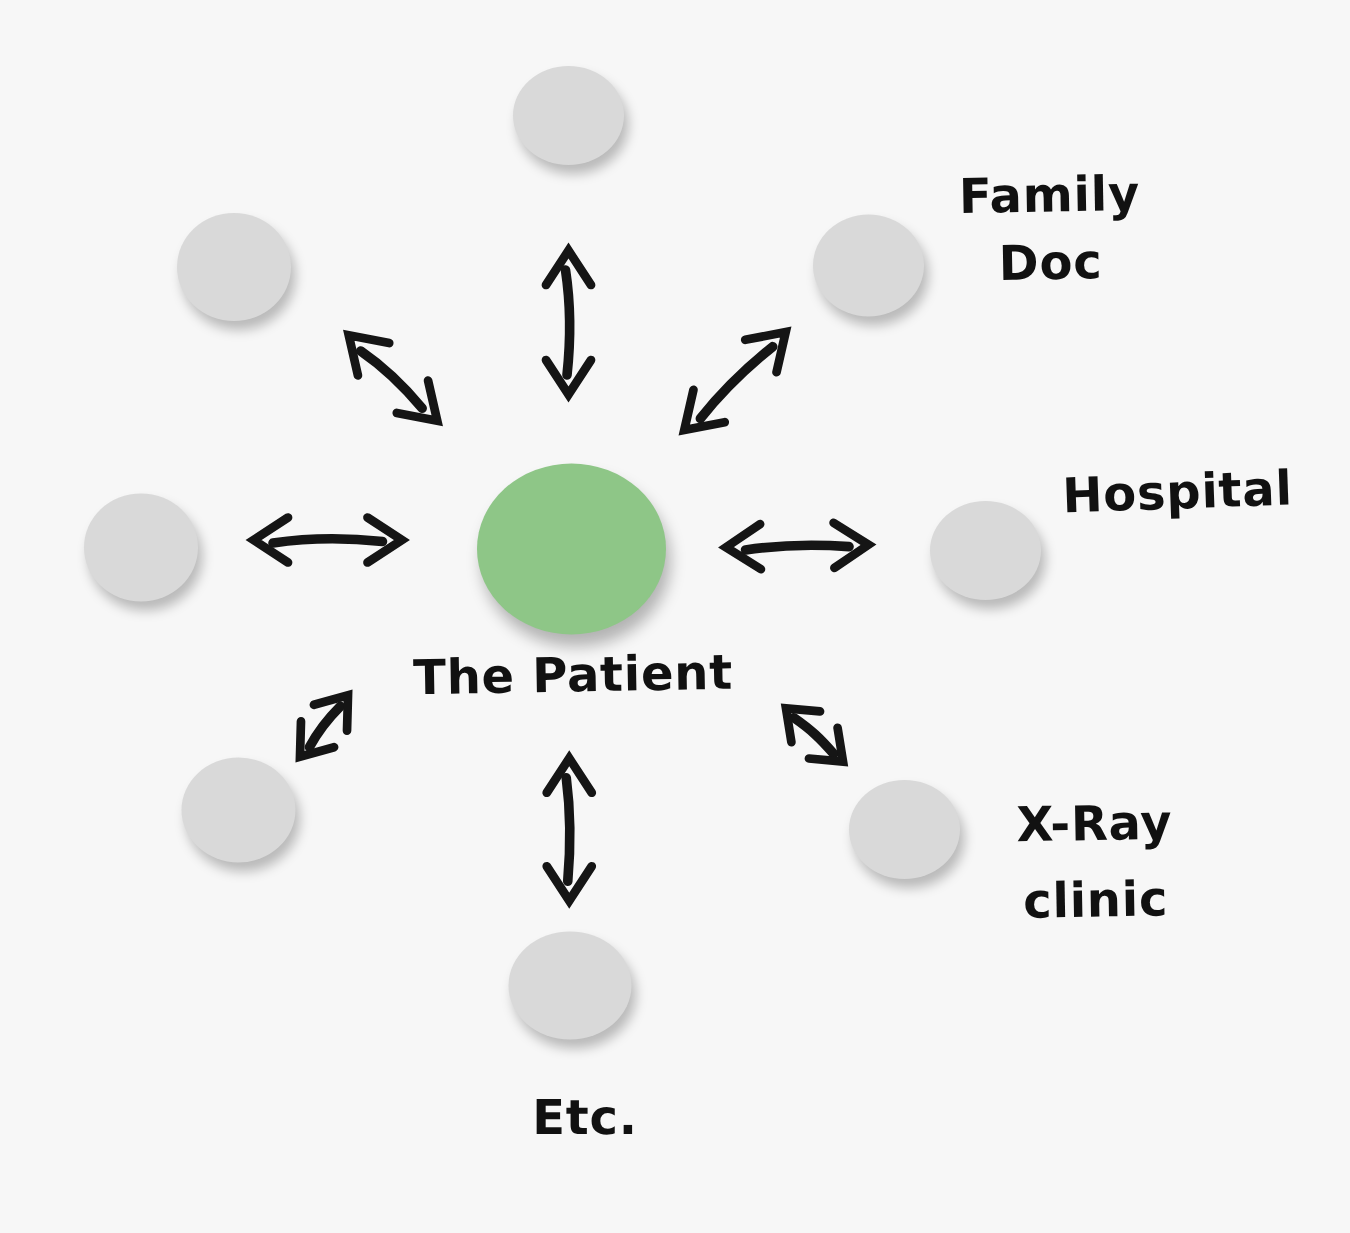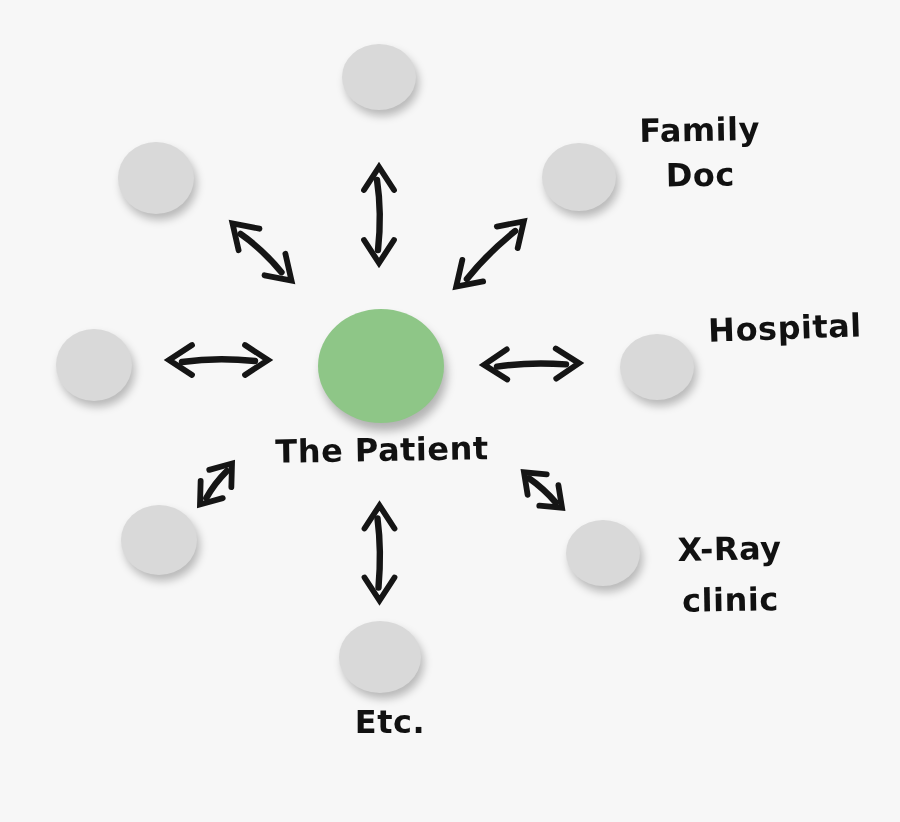--- a/index.html
+++ b/index.html
@@ -126,17 +126,17 @@
 
   <div class="label" style="left:272px;top:428px;width:220px;transform:rotate(-1deg);">
     <span>The Patient</span>
   </div>
 
   <div class="label" style="left:655px;top:524px;width:150px;line-height:1.6;transform:rotate(-1deg);">
     <div>X-Ray</div>
     <div>clinic</div>
   </div>
 
-  <div class="label" style="left:340px;top:700px;width:100px;">
+  <div class="label" style="left:340px;top:723px;width:100px;">
     <span>Etc.</span>
   </div>
 
 </div>
 
 </body></html>

